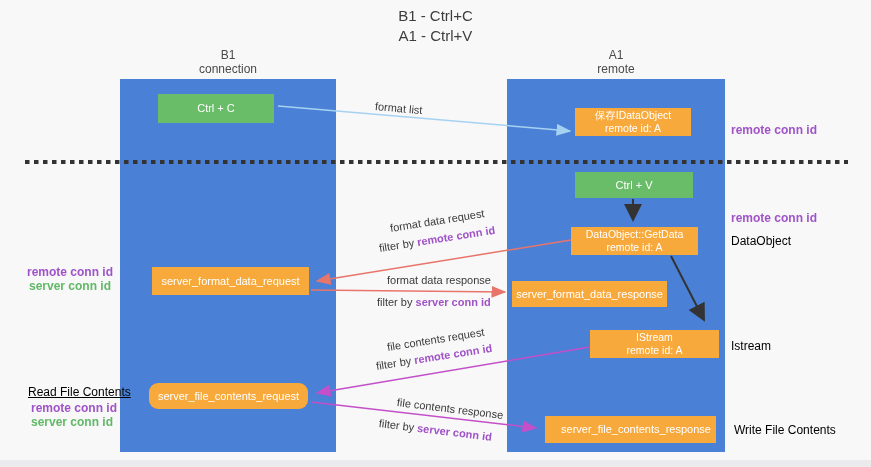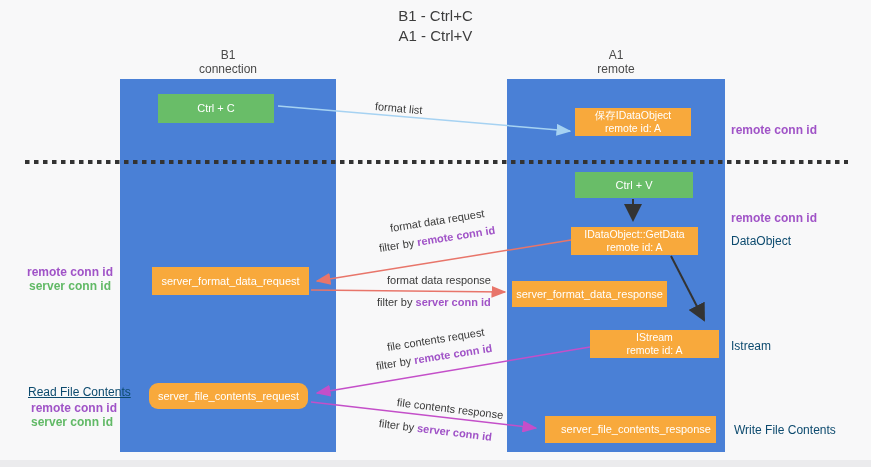--- a/index.html
+++ b/index.html
@@ -30,21 +30,21 @@
     color:#ffffff; font-size:11px; line-height:13px; text-align:center;
   }
   .box.green{background:#69bd68;}
   .box.orange{background:#f8a93c;}
   .box .l2{font-size:10.5px;}
   .arrow-label{
     position:absolute; font-size:11px; white-space:nowrap; color:#3a3a3a;
     transform-origin:left center;
   }
   .side-label{
-    position:absolute; font-size:12px; white-space:nowrap; color:#0c4a6e;
+    position:absolute; font-size:12px; white-space:nowrap; color:#000000;
   }
   .purple{color:#a053c7; font-weight:bold;}
   .greentxt{color:#61b966; font-weight:bold;}
   svg.overlay{position:absolute; left:0; top:0; pointer-events:none;}
   .bottom-edge{
     position:absolute; left:0; top:460px; width:100%; height:7px;
     background:#ebebed;
   }
 </style>
 </head>
@@ -109,21 +109,21 @@
   <div class="box orange" style="left:575px; top:108px; width:116px; height:28px;">
     <span class="l2">保存IDataObject</span>
     <span class="l2">remote id: A</span>
   </div>
 
   <div class="box green" style="left:575px; top:172px; width:118px; height:26px;">
     <span>Ctrl + V</span>
   </div>
 
   <div class="box orange" style="left:571px; top:227px; width:127px; height:28px;">
-    <span class="l2">IDataObject::GetData</span>
+    <span class="l2">DataObject::GetData</span>
     <span class="l2">remote id: A</span>
   </div>
 
   <div class="box orange" style="left:152px; top:267px; width:157px; height:28px;">
     <span>server_format_data_request</span>
   </div>
 
   <div class="box orange" style="left:512px; top:281px; width:155px; height:26px;">
     <span>server_format_data_response</span>
   </div>

